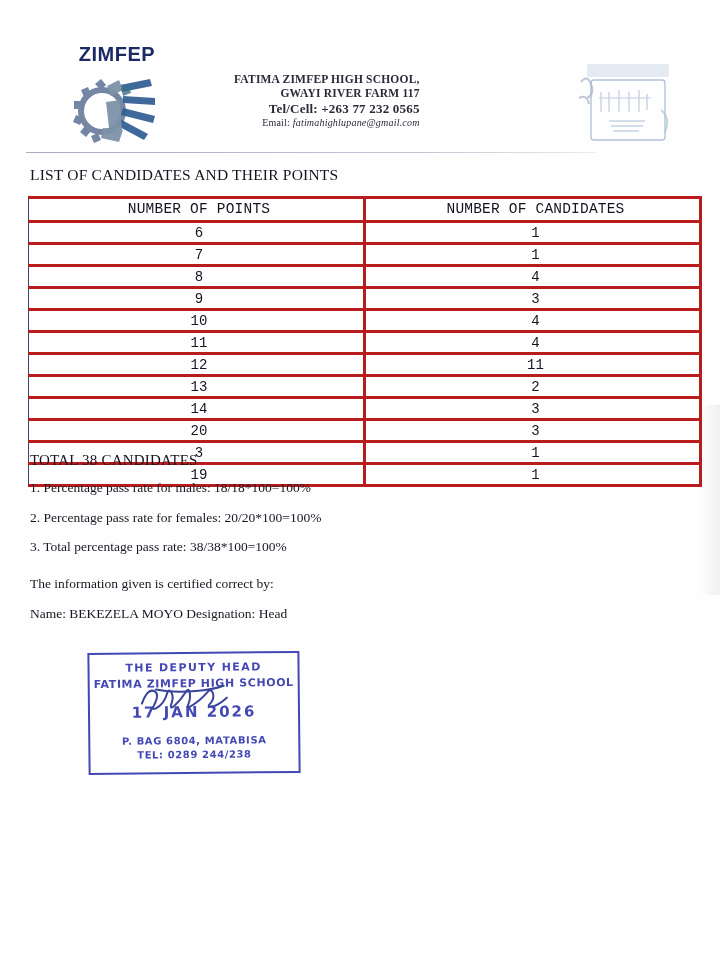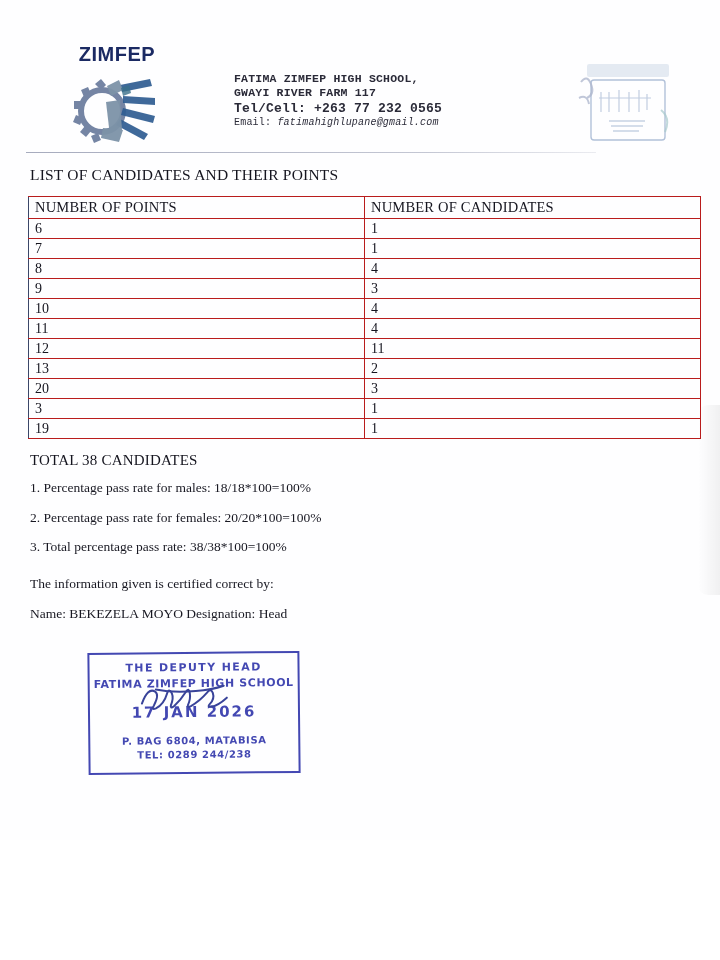--- a/index.html
+++ b/index.html
@@ -72,25 +72,26 @@
   }
 
   .address-block {
     position: absolute;
     left: 234px;
     top: 72px;
     line-height: 1.25;
     color: #2a2a38;
   }
   .addr-line {
-    font-family: Liberation Mono, monospace;
+    font-family: Liberation Serif, serif;
     font-weight: bold;
     font-size: 11.5px;
     letter-spacing: 0.2px;
     white-space: nowrap;
+    text-align: right;
   }
   .addr-line.small {
     font-weight: bold;
     font-size: 13px;
   }
   .addr-line.email {
     font-weight: normal;
     font-size: 10px;
   }
   .addr-line.email i { font-style: italic; }
@@ -131,27 +132,28 @@
     top: 196px;
     width: 672px;
     border-collapse: collapse;
     table-layout: fixed;
     color: #15151f;
   }
   .points-table col.c1 { width: 336px; }
   .points-table col.c2 { width: 336px; }
   .points-table th,
   .points-table td {
-    border: 1px solid #b91c1c;
-    text-align: left;
+    border: 3px solid #b91c1c;
+    text-align: center;
     padding: 1px 0 1px 6px;
     font-size: 14px;
     line-height: 1.0;
     height: 17px;
     vertical-align: middle;
+    font-family: Liberation Mono, monospace;
   }
   .points-table th {
     font-weight: normal;
     font-size: 14.5px;
     letter-spacing: 0.2px;
     height: 19px;
   }
   .points-table tr td:first-child,
   .points-table tr th:first-child {
     border-left: 1px solid #3a4668;
@@ -364,20 +366,24 @@
           </tr>
         <tr>
             <td>12</td>
             <td>11</td>
           </tr>
         <tr>
             <td>13</td>
             <td>2</td>
           </tr>
         <tr>
+            <td>14</td>
+            <td>3</td>
+          </tr>
+        <tr>
             <td>20</td>
             <td>3</td>
           </tr>
         <tr>
             <td>3</td>
             <td>1</td>
           </tr>
         <tr>
             <td>19</td>
             <td>1</td>

